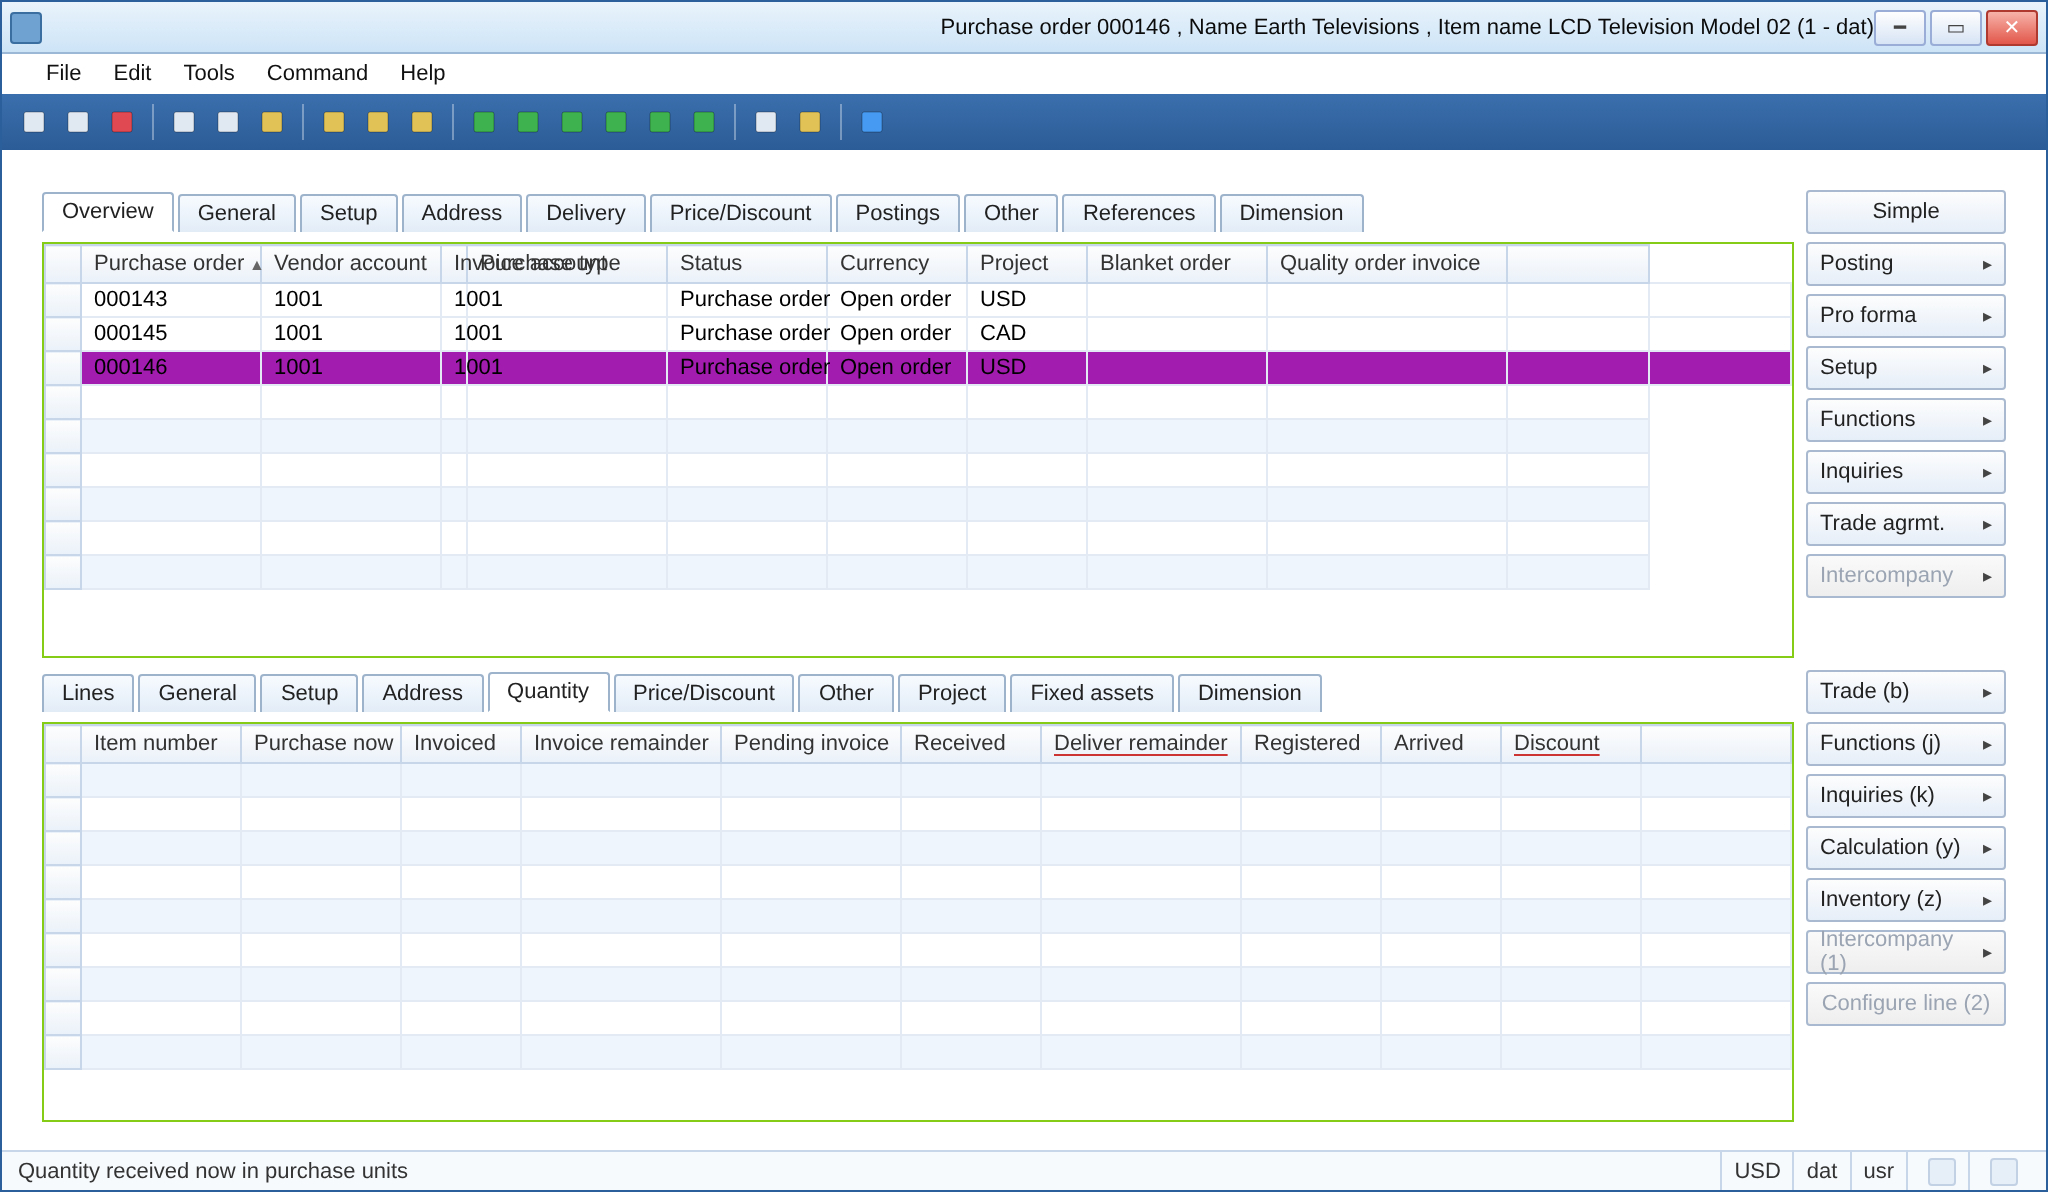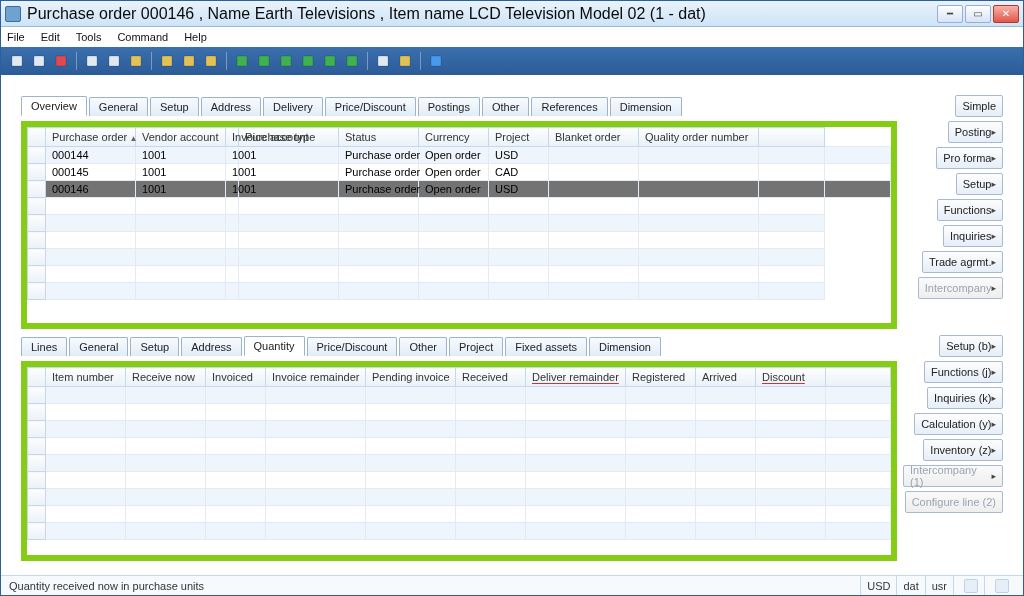--- a/index.html
+++ b/index.html
@@ -1,54 +1,54 @@
 <!DOCTYPE html>
 <html><head>
 <meta charset="utf-8">
 <style>
   * { box-sizing: border-box; }
   html, body { margin: 0; padding: 0; font-family: "Segoe UI", Tahoma, sans-serif; font-size: 11px; }
   .window { width: 1024px; height: 596px; border: 1px solid #2b5f9b; background: #fff; display: flex; flex-direction: column; }
   
   .titlebar { height: 26px; background: linear-gradient(#e9f3fb, #cde4f7); display: flex; align-items: center; padding: 0 4px; border-bottom: 1px solid #9bb8d6; }
   .title-icon { width: 16px; height: 16px; background: #6fa2d1; border: 1px solid #3a6ea0; border-radius: 2px; margin-right: 6px; }
-  .title-text { flex: 1; color: #0b0b0b; font-size: 16px; }
+  .title-text { flex: 1; color: #0b0b0b; font-size: 11px; text-align: right; }
   .win-btns { display: flex; gap: 2px; }
   .win-btn { width: 26px; height: 18px; border: 1px solid #99add6; background: linear-gradient(#fefefe,#d7e4f5); border-radius: 2px; display:flex; align-items:center; justify-content:center; font-size:10px; color:#444;}
   .win-btn.close { background: linear-gradient(#f7b3a9,#e2564a); border-color:#b0392f; color:#fff;}
   
-  .menubar { height: 20px; display:flex; align-items: center; gap: 4px; padding: 0 0; background:#fff;}
+  .menubar { height: 20px; display:flex; align-items: center; gap: 4px; padding: 0 16px; background:#fff;}
   .menu-item { padding: 2px 6px; color:#111; }
   
   .toolbar { height: 28px; background: linear-gradient(#3a6fad,#2c5c97); display:flex; align-items:center; padding: 0 6px; gap: 2px; }
   .tb-btn { width: 20px; height: 20px; display:flex; align-items:center; justify-content:center; border-radius:2px; }
   .tb-btn svg { width:14px; height:14px; }
   .tb-sep { width:1px; height:18px; background: rgba(255,255,255,0.35); margin:0 3px;}
   
   .body { flex:1; padding: 20px; display:flex; flex-direction: column; gap:6px; overflow:hidden;}
   .row-flex { display:flex; gap:6px; }
   .panel-stack { display:flex; flex-direction:column; gap:6px; flex:1; }
   
   .tabstrip { display:flex; gap:0; align-items: end; }
   .tab { padding: 3px 9px; border:1px solid #9db3cc; border-bottom:none; background: linear-gradient(#f7fbff,#e2ecf7); color:#222; border-radius: 2px 2px 0 0; margin-right: 2px; position: relative; top:1px;}
   .tab.active { background: #fff; border-bottom: 1px solid #fff; font-weight: 400; z-index:2;}
-  .tabbox { border:6px solid #84cc16; background:#fff; }
+  .tabbox { border:1px solid #84cc16; background:#fff; }
   
   .grid-wrap { overflow:auto; }
   table.grid { border-collapse: collapse; width: 100%; table-layout: fixed;}
   table.grid th { background: linear-gradient(#fdfdfd,#eaf1f9); border:1px solid #c7d6e8; padding:3px 6px; text-align:left; font-weight:400; color:#333; white-space:nowrap; }
   table.grid td { border:1px solid #e3eaf3; padding:2px 6px; height:17px; white-space:nowrap; background:#fff;}
   table.grid tr.alt td { background: #eef5fd; }
-  table.grid tr.sel td { background: #737373; }
+  table.grid tr.sel td { background: #a21caf; }
   .rowh { width:18px; background: linear-gradient(#fdfdfd,#eaf1f9) !important; border:1px solid #c7d6e8 !important; }
   .num { text-align:right; }
   th.sortable::after { content:" ▲"; font-size:8px; color:#666;}
   .underline-hdr { text-decoration: underline; text-decoration-color: #c33; text-underline-offset: 2px;}
   
-  .sidebtns { width:100px; display:flex; flex-direction:column; gap:4px;align-items:flex-end;}
+  .sidebtns { width:100px; display:flex; flex-direction:column; gap:4px;}
   .sidebtn { height:22px; border:1px solid #a9b9cf; background: linear-gradient(#fdfdfd,#e6eef8); border-radius:2px; display:flex; align-items:center; justify-content:center; padding:0 6px; color:#222; position:relative;}
   .sidebtn .arrow { margin-left:auto; font-size:9px; color:#444;}
   .sidebtn.disabled { color:#9aa4b2; background:linear-gradient(#fafafa,#eee);}
   
   .statusbar { height:20px; border-top:1px solid #c7d6e8; display:flex; align-items:center; padding:0 8px; font-size:11px; color:#333; background:#f7fafd;justify-content:space-between;}
   .statusbar .spacer { flex:1;}
   .statusbar .seg { padding:0 6px; border-left:1px solid #c7d6e8; height:100%; display:flex; align-items:center;}
   .statusbar .icon { width:14px; height:14px; margin-left:4px; background:#e6eef8; border:1px solid #c2d1e4; border-radius:2px;}
   
   td.focus-cell { outline:1px dotted #444; outline-offset:-2px; text-align:right;}
@@ -196,28 +196,28 @@
                   <tr>
                     <th class="rowh" style="width:18px"></th>
                     <th style="width:90px" class="sortable">Purchase order</th>
                     <th style="width:90px" class="">Vendor account</th>
                     <th style="width:10px" class="">Invoice account</th>
                     <th style="width:100px" class="">Purchase type</th>
                     <th style="width:80px" class="">Status</th>
                     <th style="width:70px" class="">Currency</th>
                     <th style="width:60px" class="">Project</th>
                     <th style="width:90px" class="">Blanket order</th>
-                    <th style="width:120px" class="">Quality order number</th>
+                    <th style="width:120px" class="">Quality order invoice</th>
                     <th style="width:auto"></th>
                   </tr>
                 </thead>
                 <tbody>
-                  <tr class="alt">
-                    <td class="rowh"></td>
-                    <td>000144</td>
+                  <tr class="">
+                    <td class="rowh"></td>
+                    <td>000143</td>
                     <td>1001</td>
                     <td>1001</td>
                     <td></td>
                     <td>Purchase order</td>
                     <td>Open order</td>
                     <td>USD</td>
                     <td></td>
                     <td></td>
                     <td></td>
                     <td></td>
@@ -382,21 +382,21 @@
             <div class="tab">Fixed assets</div>
             <div class="tab">Dimension</div>
           </div>
         <div class="tabbox" style="flex:1; min-height:200px;">
           <div class="grid-wrap" style="height:100%; overflow:auto;">
             <table class="grid" id="bottom-grid">
                 <thead>
                   <tr>
                     <th class="rowh" style="width:18px"></th>
                     <th style="width:80px"><span class="">Item number</span></th>
-                    <th style="width:80px"><span class="">Receive now</span></th>
+                    <th style="width:80px"><span class="">Purchase now</span></th>
                     <th style="width:60px"><span class="">Invoiced</span></th>
                     <th style="width:100px"><span class="">Invoice remainder</span></th>
                     <th style="width:90px"><span class="">Pending invoice</span></th>
                     <th style="width:70px"><span class="">Received</span></th>
                     <th style="width:100px"><span class="underline-hdr">Deliver remainder</span></th>
                     <th style="width:70px"><span class="">Registered</span></th>
                     <th style="width:60px"><span class="">Arrived</span></th>
                     <th style="width:70px"><span class="underline-hdr">Discount</span></th>
                     <th style="width:auto"></th>
                   </tr>
@@ -528,21 +528,21 @@
                     <td></td>
                     <td></td>
                   </tr>
                 </tbody>
               </table>
           </div>
         </div>
       </div>
       <div class="sidebtns" id="side-bottom">
           <div class="sidebtn">
-            <span class="txt">Setup (b)</span>
+            <span class="txt">Trade (b)</span>
             <span class="arrow">▸</span>
           </div>
           <div class="sidebtn">
             <span class="txt">Functions (j)</span>
             <span class="arrow">▸</span>
           </div>
           <div class="sidebtn">
             <span class="txt">Inquiries (k)</span>
             <span class="arrow">▸</span>
           </div>

